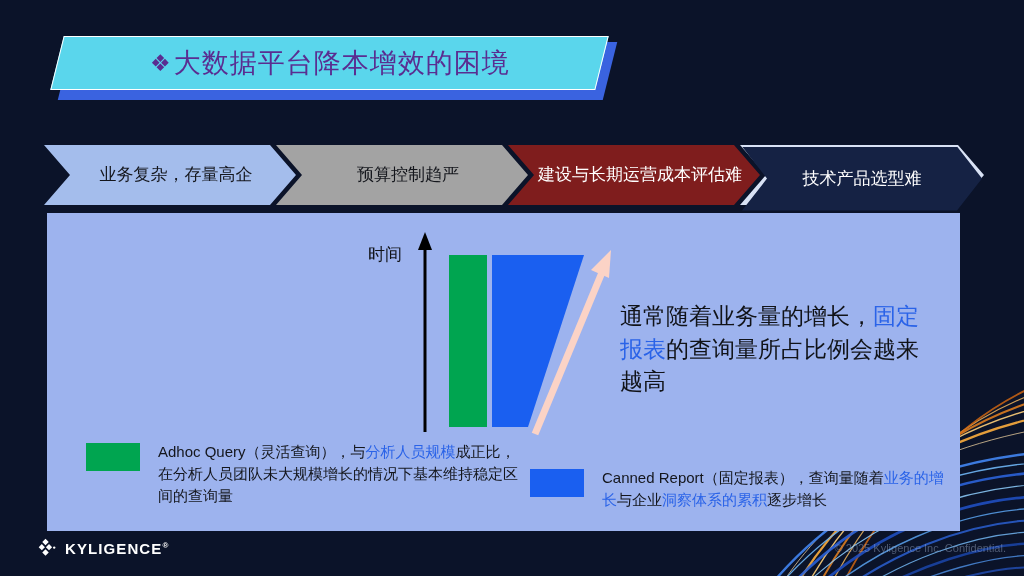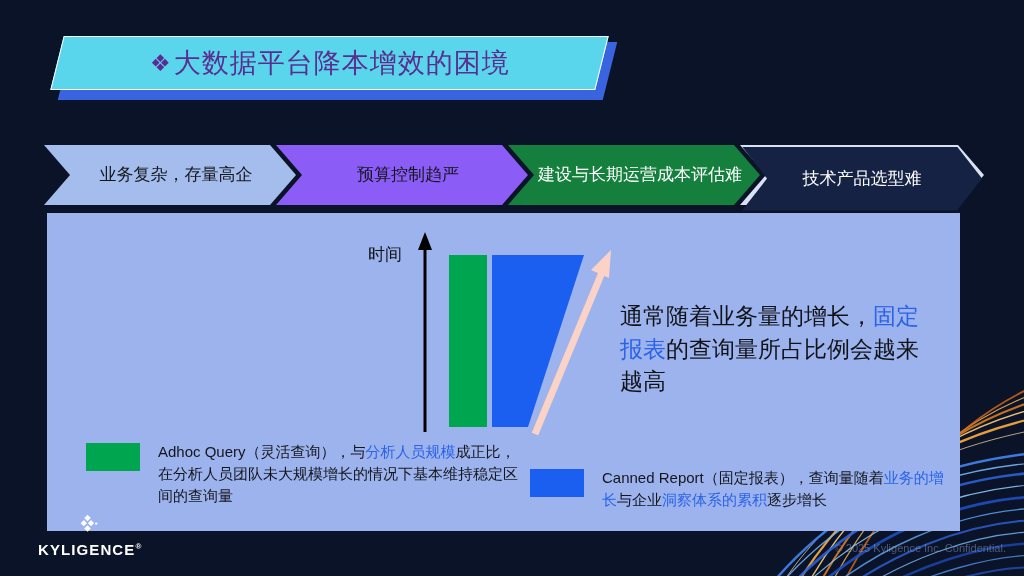--- a/index.html
+++ b/index.html
@@ -55,22 +55,22 @@
   .chev-bar { position: absolute; left: 44px; top: 145px; width: 940px; height: 60px; }
   .chev {
     position: absolute; top: 0; height: 60px;
     display: flex; align-items: center; justify-content: center;
     text-align: center;
     font-size: 17px; line-height: 1.25;
     padding: 0 14px 0 26px;
     clip-path: polygon(0 0, calc(100% - 26px) 0, 100% 50%, calc(100% - 26px) 100%, 0 100%, 26px 50%);
   }
   .chev-1 { left: 0px;   width: 252px; background: #a4bdec; color: #14161c; }
-  .chev-2 { left: 232px; width: 252px; background: #8b5cf6; color: #14161c; }
-  .chev-3 { left: 464px; width: 252px; background: #15803d; color: #ffffff; }
+  .chev-2 { left: 232px; width: 252px; background: #a3a3a3; color: #14161c; }
+  .chev-3 { left: 464px; width: 252px; background: #7f1d1d; color: #ffffff; }
   .chev-4-outline {
     position: absolute; left: 696px; top: 0; width: 244px; height: 60px;
     clip-path: polygon(0 0, calc(100% - 26px) 0, 100% 50%, calc(100% - 26px) 100%, 0 100%, 26px 50%);
     background: #d9e2f5;
   }
   .chev-4-inner {
     position: absolute; left: 698px; top: 1.6px; width: 240px; height: 64px;
     clip-path: polygon(0 0, calc(100% - 25px) 0, 100% 50%, calc(100% - 25px) 100%, 0 100%, 25px 50%);
     background: #152244;
     display: flex; align-items: center; justify-content: center;
@@ -113,21 +113,21 @@
   .legend-left  { left: 86px;  top: 441px; width: 440px; }
   .legend-right { left: 530px; top: 441px; width: 420px; margin-top: 26px; }
   .swatch { width: 54px; height: 28px; flex: 0 0 54px; margin-right: 18px; margin-top: 2px; }
   .sw-green { background: #00a550; }
   .sw-blue  { background: #1a5ff0; }
   .legend-text { font-size: 15px; line-height: 1.45; color: #14161c; }
 
   
   .footer-logo {
     position: absolute; left: 38px; bottom: 18px;
-    display: flex; align-items: center; gap: 7px; flex-direction: column;
+    display: flex; align-items: center; gap: 7px;
   }
   .logo-text {
     color: #ffffff; font-size: 15px; font-weight: bold; letter-spacing: 1.1px;
   }
   .logo-reg { font-size: 8px; vertical-align: super; }
   .copyright {
     position: absolute; right: 18px; bottom: 22px;
     color: rgba(170,185,215,0.42);
     font-size: 11px;
   }

